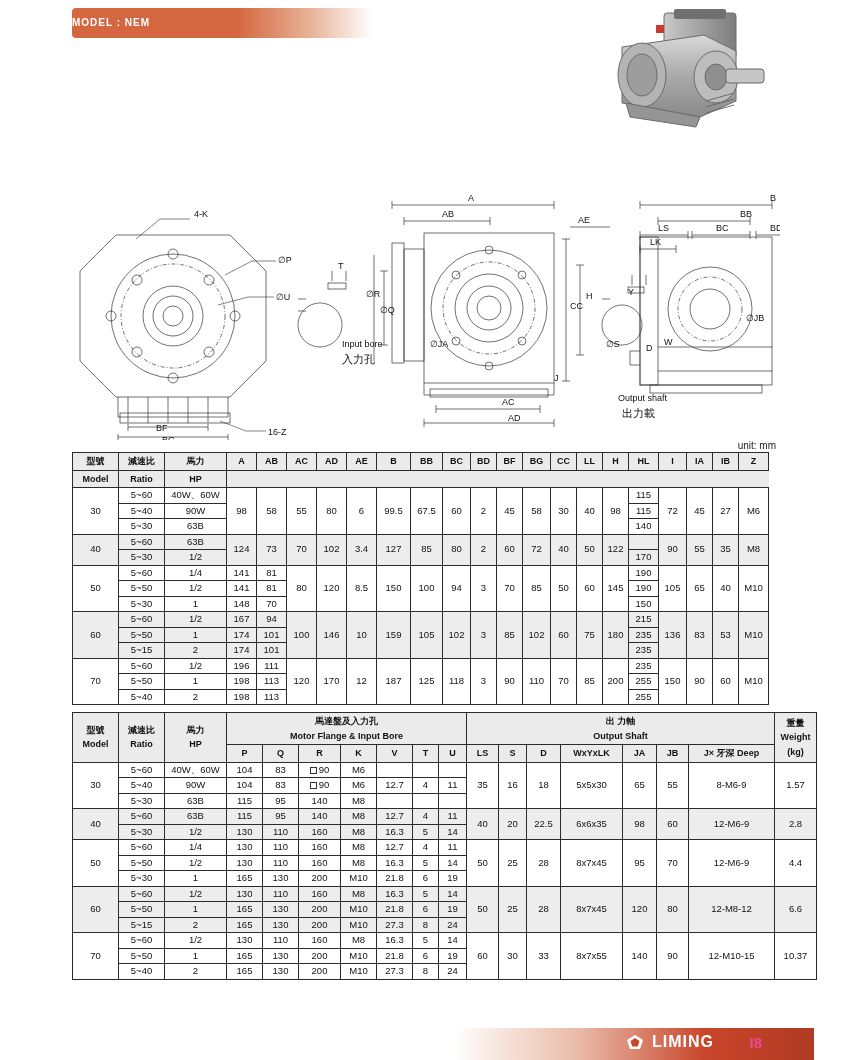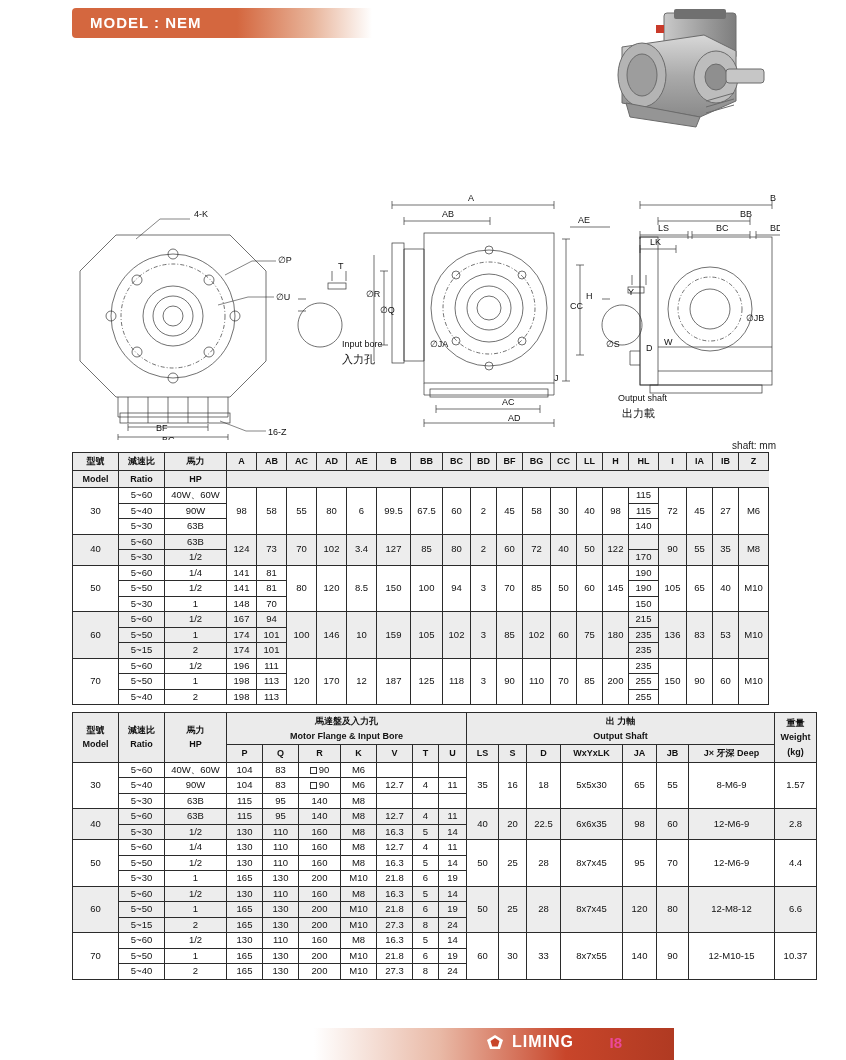--- a/index.html
+++ b/index.html
@@ -15,22 +15,22 @@
   .page { position: relative; width: 846px; height: 1060px; }
 
   
   .model-banner {
     position: absolute; left: 72px; top: 8px;
     width: 300px; height: 30px;
     background: linear-gradient(to right, #d4673f 0%, #d4673f 55%, #e8b49a 80%, #ffffff 100%);
     border-radius: 4px 0 0 4px;
   }
   .model-banner span {
-    color:#fff; font-weight:bold; font-size:15px;
-    letter-spacing:1px; line-height:30px; padding-left:18px; display:block;
+    color:#fff; font-weight:bold; font-size:10px;
+    letter-spacing:1px; line-height:30px; display:block;
   }
 
   
   .photo {
     position:absolute; right:70px; top:5px; width:180px; height:140px;
   }
 
   
   .drawings { position:absolute; left:70px; top:175px; width:710px; height:265px; }
   .unit-label {
@@ -66,21 +66,21 @@
     display:inline-block; width:7px; height:7px;
     border:1px solid #333; margin-right:2px; vertical-align:-1px;
   }
 
   
   .footnote {
     position:absolute; left:72px; top:1000px;
     font-size:10px; color:#111;
   }
   .footer-bar {
-    position:absolute; left:0; top:1028px; width:674px; height:32px;
+    position:absolute; left:0; top:1028px; width:814px; height:32px;
   }
   .footer-grad {
     position:absolute; right:0; top:0; width:360px; height:32px;
     background: linear-gradient(to right, #ffffff 0%, #e9b9a6 35%, #c8452a 70%, #b03a22 100%);
   }
   .footer-logo {
     position:absolute; right:100px; top:5px;
     color:#fff; font-weight:bold; font-size:16px; letter-spacing:1px;
   }
   .footer-page {
@@ -272,21 +272,21 @@
         <text x="700" y="56">BD</text>
         <text x="580" y="70">LK</text>
         <text x="676" y="146">∅JB</text>
         <text x="718" y="136">IA</text>
         <text x="718" y="200">IB</text>
         <text x="734" y="160">I</text>
       </g>
     </svg>
   </div>
 
-  <div class="unit-label">shaft: mm</div>
+  <div class="unit-label">unit: mm</div>
 
   <table class="spec t1">
     <thead>
       <tr>
         <th style="width:46px">型號</th>
         <th style="width:46px">減速比</th>
         <th style="width:62px">馬力</th>
         <th style="width:30px">A</th>
         <th style="width:30px">AB</th>
         <th style="width:30px">AC</th>

